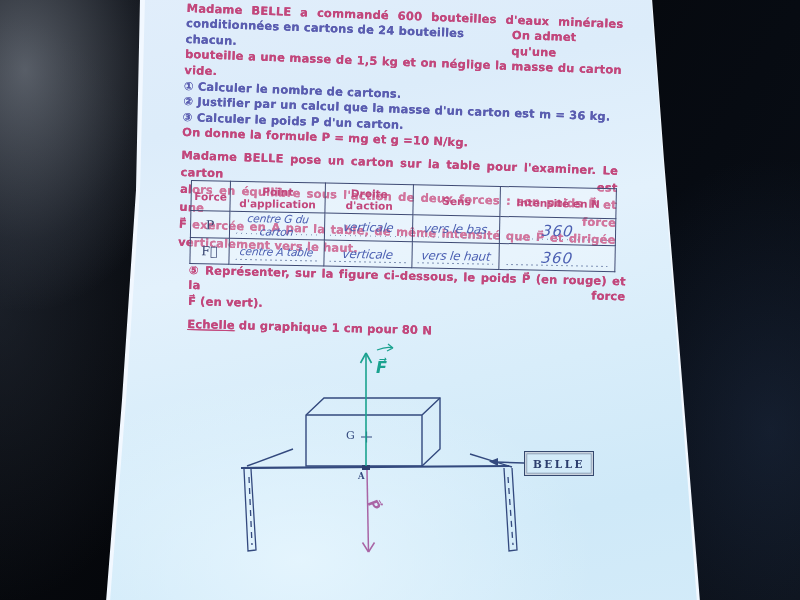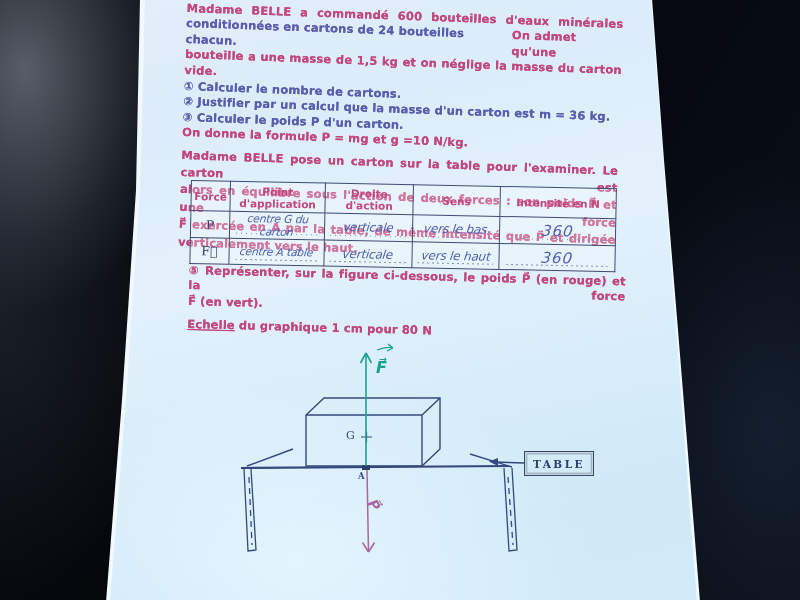--- a/index.html
+++ b/index.html
@@ -163,14 +163,14 @@
     <g stroke="#a965a5" stroke-width="1.5" fill="none">
       <path d="M367 470 L368.5 552"></path>
       <path d="M368.5 552 l-6 -9.5 M368.5 552 l6 -9.5"></path>
     </g>
   </svg>
 
   <div class="figlab f-label" style="left:376px;top:358px;">F⃗</div>
   <div class="figlab p-label" style="left:369px;top:497px;">P⃗</div>
   <div class="figlab" style="left:346px;top:429px;font-size:11px;">G</div>
   <div class="figlab" style="left:358px;top:471px;font-size:8.5px;font-weight:700;">A</div>
-  <div class="tablebox">TABLE</div>
+  <div class="tablebox">BELLE</div>
 </div>
 
 </body></html>

